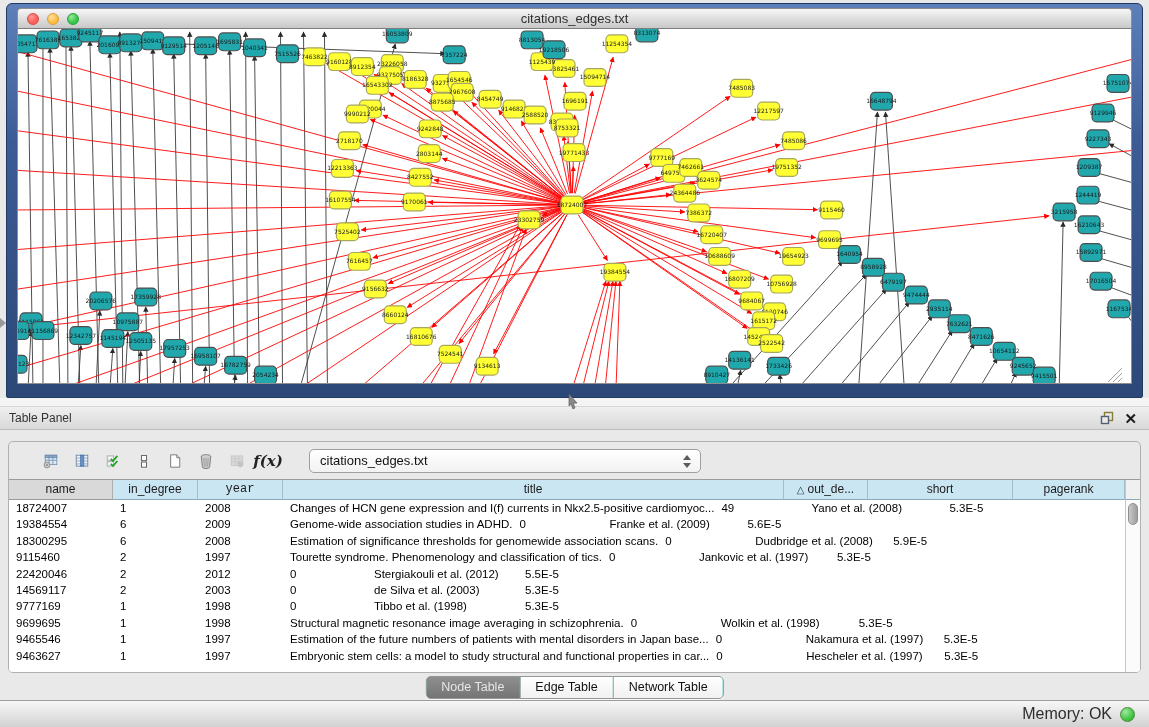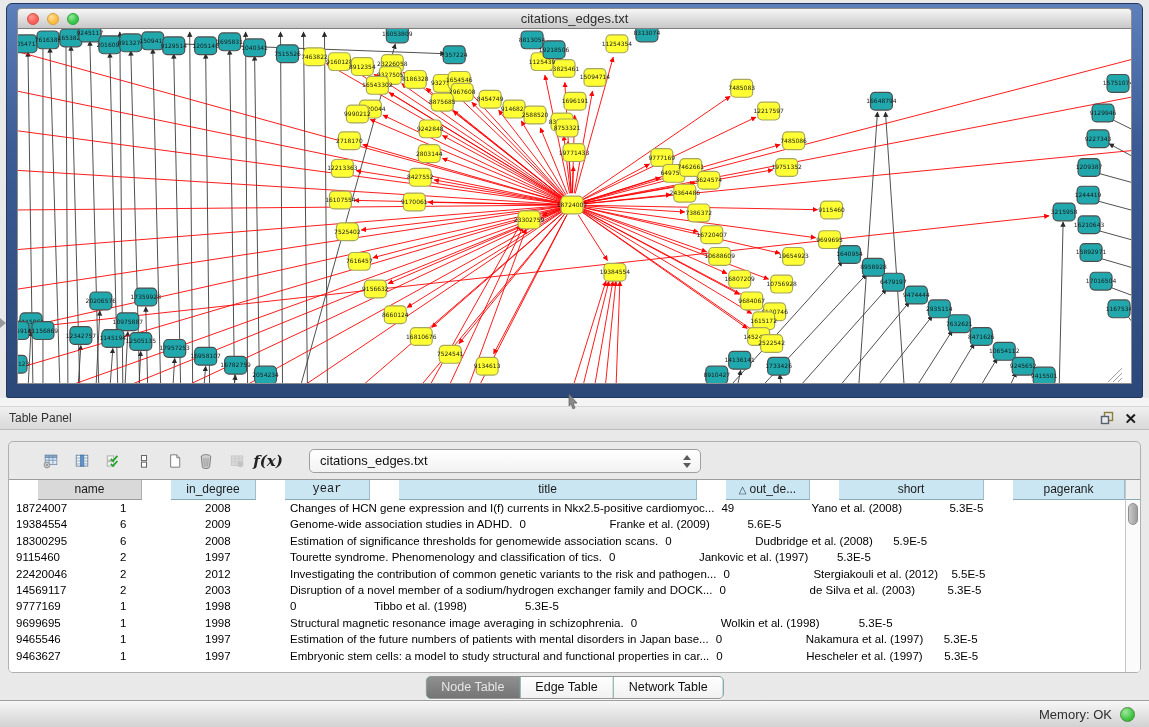--- a/index.html
+++ b/index.html
@@ -65,21 +65,21 @@
   .combo-spin{position:absolute;right:9px;top:5px;display:flex;flex-direction:column;gap:3px;}
   .spin-up{width:0;height:0;border-left:4px solid transparent;border-right:4px solid transparent;border-bottom:5px solid #5b5b5b;}
   .spin-dn{width:0;height:0;border-left:4px solid transparent;border-right:4px solid transparent;border-top:5px solid #5b5b5b;}
   
   #tp-table{position:absolute;left:0;right:0;top:37px;bottom:0;background:#fff;border-top:1px solid #9c9c9c;}
   #table-inner{position:absolute;left:0;top:0;right:15px;bottom:0;overflow:hidden;}
   #table-header{display:flex;height:20px;}
   .th{
     box-sizing:border-box;background:#cbe6f3;border-right:1px solid #9fbecd;border-bottom:1px solid #8aa9b8;
     font-size:12px;line-height:19px;color:#1b1b1b;text-align:center;
-    overflow:hidden;white-space:nowrap;flex:0 0 auto;margin-left:29px;
+    overflow:hidden;white-space:nowrap;flex:0 0 auto;
   }
   .th-sel{background:#d9d9d9;border-right:1px solid #aeaeae;border-bottom:1px solid #9b9b9b;}
   .th-flex{flex:1 1 auto;}
   .sort-ind{font-size:10px;margin-right:3px;color:#23454f;}
   .tr{display:flex;height:16.4px;line-height:16.4px;background:#fff;}
   .td{
     box-sizing:border-box;font-size:11.5px;color:#000;padding-left:7px;
     overflow:hidden;white-space:nowrap;flex:0 0 auto;
   }
   .td:nth-child(6){padding-left:13px;}
@@ -95,21 +95,21 @@
   }
   .tab{font-size:12.5px;color:#111;line-height:20px;padding:0 15px;background:linear-gradient(#ffffff,#f1f1f1);border-left:1px solid #b5b5b5;}
   .tab:first-child{border-left:none;}
   .tab-sel{background:linear-gradient(#8f8f8f,#757575);color:#e6e6e6;}
   
   #status-bar{
     position:absolute;left:0;bottom:0;width:1149px;height:27px;box-sizing:border-box;
     border-top:1px solid #9e9e9e;background:linear-gradient(#f7f7f7,#d2d2d2);
     display:flex;align-items:center;justify-content:flex-end;gap:8px;padding-right:14px;
   }
-  #memory-label{font-size:13px;color:#2e2e2e;}
+  #memory-label{font-size:16px;color:#2e2e2e;}
   #memory-indicator{width:15px;height:15px;border-radius:50%;box-sizing:border-box;
     background:radial-gradient(circle at 35% 30%,#9fe79f,#3cc43c 65%,#2aa52a);border:1px solid #4e8a3e;}
 </style>
 </head>
 <body>
 
 <div id="net-window">
   <div id="titlebar">
     <div class="traffic">
       <div class="tl tl-close"></div>
@@ -888,30 +888,28 @@
               <div class="td" style="width: 85px;">1997</div>
               <div class="td th-flex">Tourette syndrome. Phenomenology and classification of tics.</div>
               <div class="td" style="width: 84px;">0</div>
               <div class="td" style="width: 145px;">Jankovic et al. (1997)</div>
               <div class="td" style="width: 112px;">5.3E-5</div>
             </div>
             <div class="tr">
               <div class="td" style="width: 104px;">22420046</div>
               <div class="td" style="width: 85px;">2</div>
               <div class="td" style="width: 85px;">2012</div>
-              <div class="td th-flex">Investigating the contribution of common genetic variants to the risk and pathogen...</div>
               <div class="td" style="width: 84px;">0</div>
               <div class="td" style="width: 145px;">Stergiakouli et al. (2012)</div>
               <div class="td" style="width: 112px;">5.5E-5</div>
             </div>
             <div class="tr">
               <div class="td" style="width: 104px;">14569117</div>
               <div class="td" style="width: 85px;">2</div>
               <div class="td" style="width: 85px;">2003</div>
-              <div class="td th-flex">Disruption of a novel member of a sodium/hydrogen exchanger family and DOCK...</div>
               <div class="td" style="width: 84px;">0</div>
               <div class="td" style="width: 145px;">de Silva et al. (2003)</div>
               <div class="td" style="width: 112px;">5.3E-5</div>
             </div>
             <div class="tr">
               <div class="td" style="width: 104px;">9777169</div>
               <div class="td" style="width: 85px;">1</div>
               <div class="td" style="width: 85px;">1998</div>
               <div class="td" style="width: 84px;">0</div>
               <div class="td" style="width: 145px;">Tibbo et al. (1998)</div>

